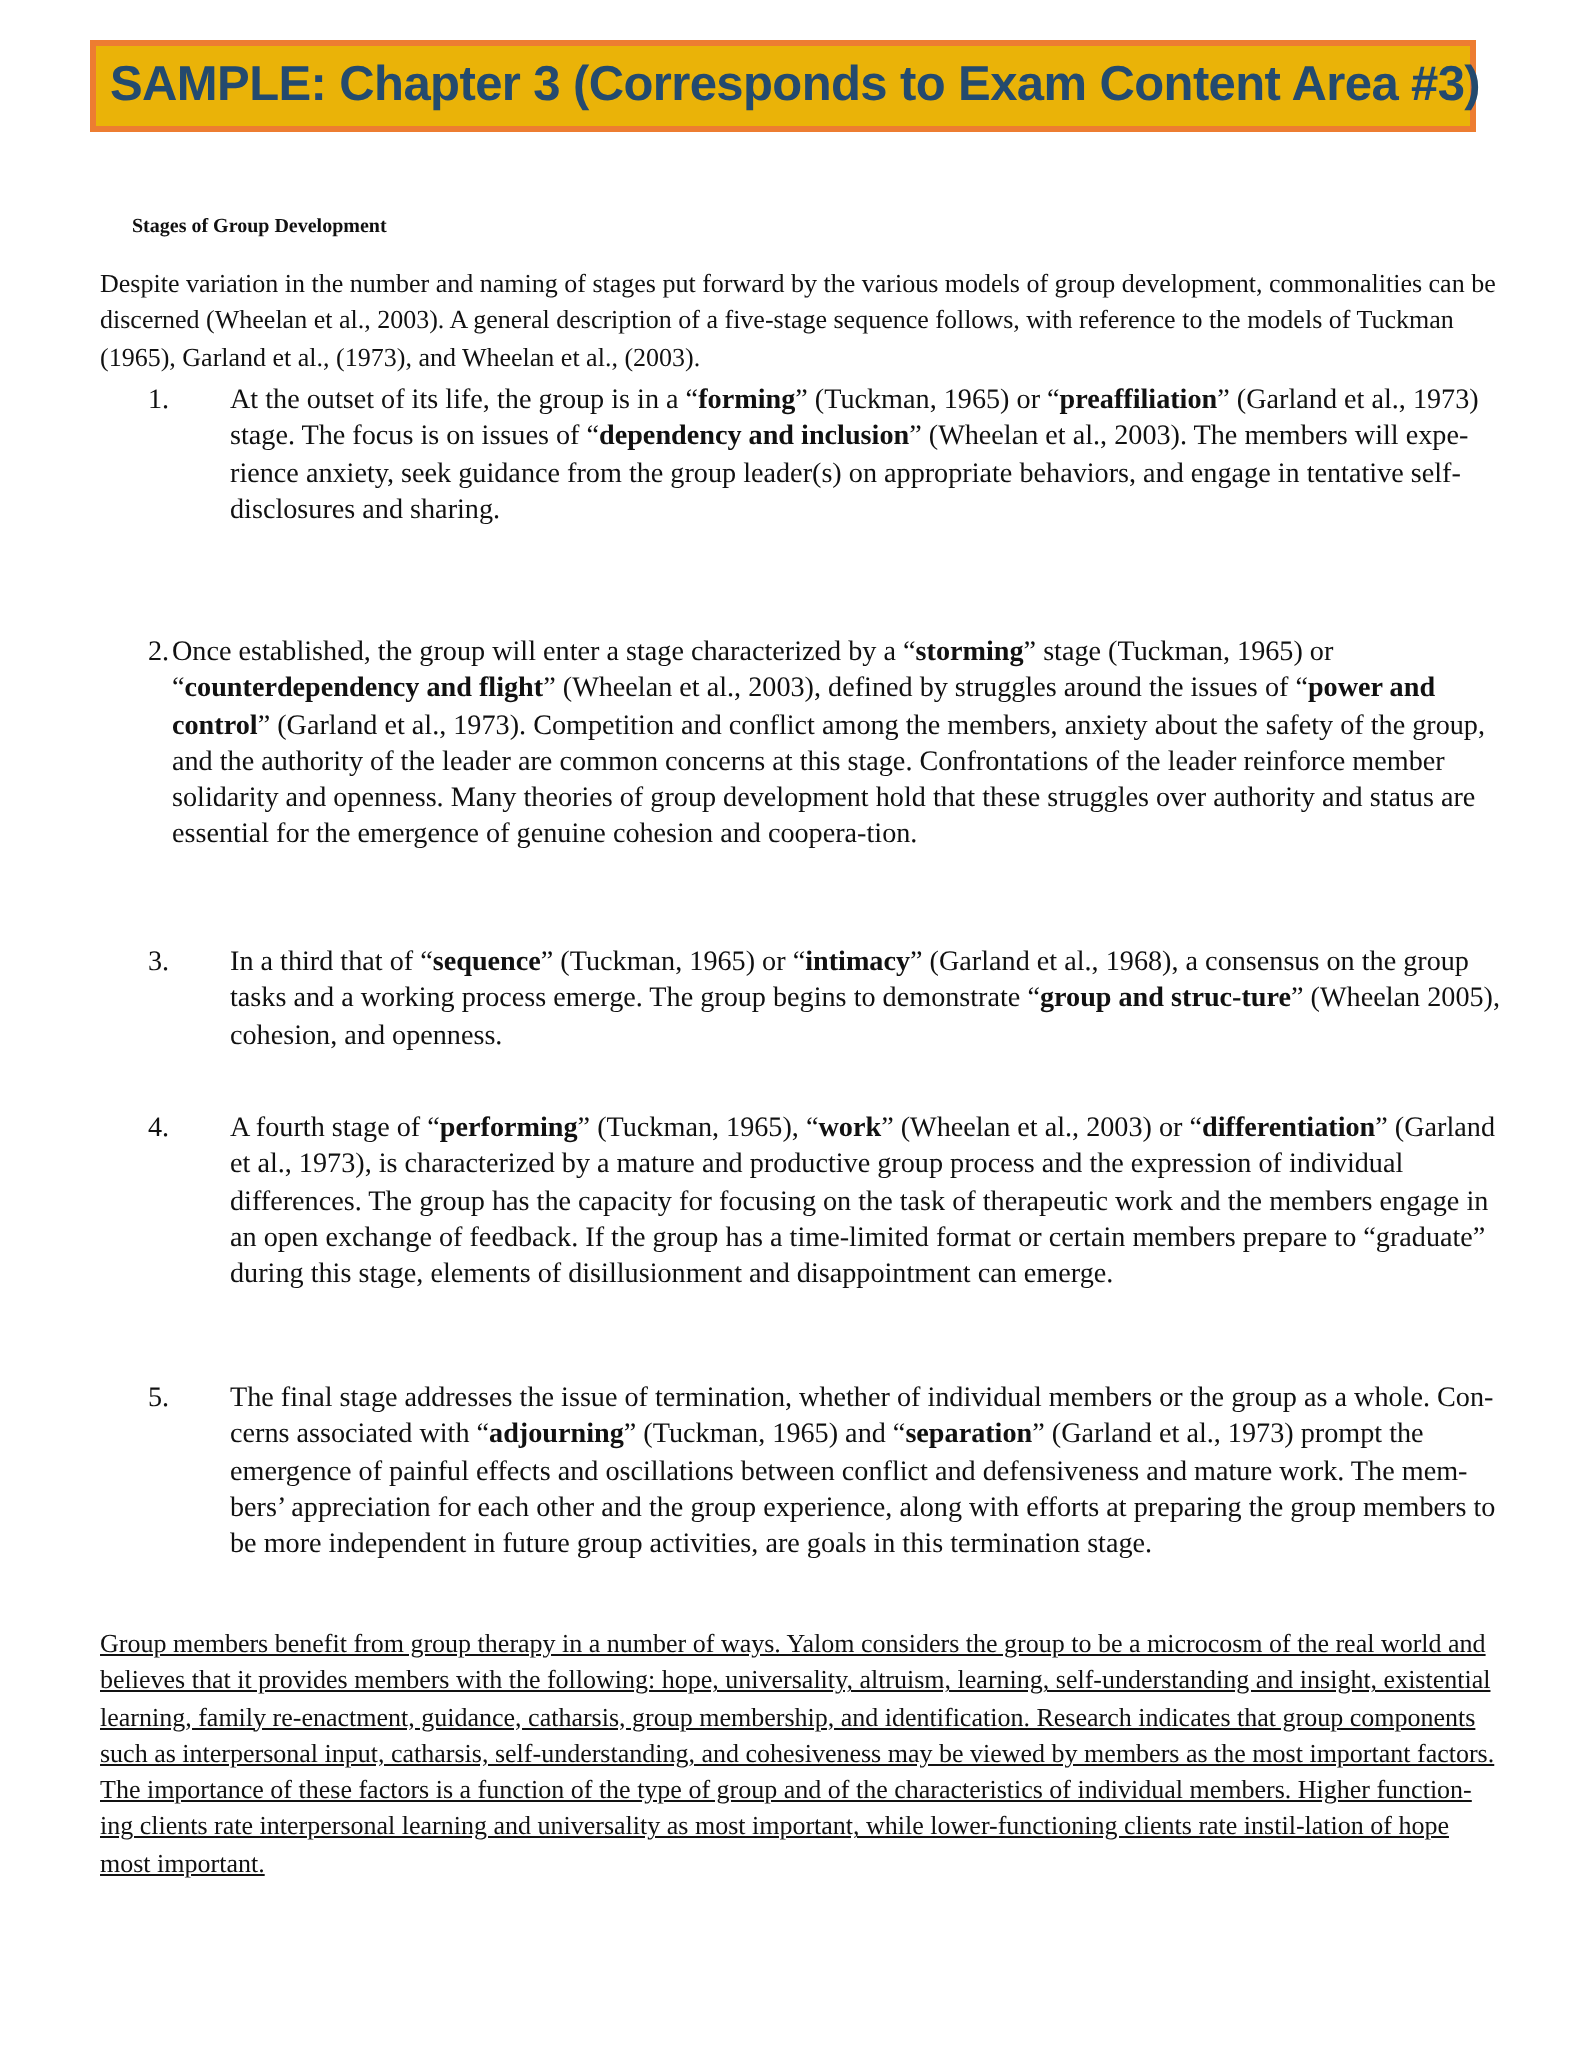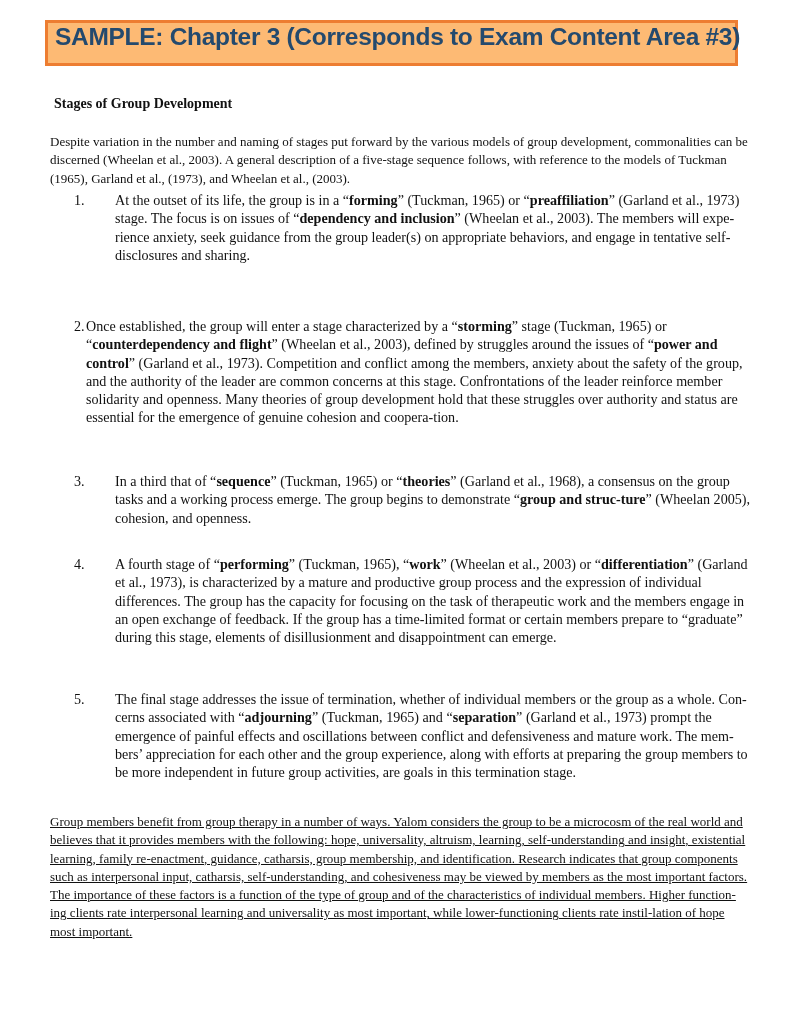--- a/index.html
+++ b/index.html
@@ -1,27 +1,27 @@
 <!DOCTYPE html>
 <html><head>
 <meta charset="utf-8">
 <style>
   html, body { margin: 0; padding: 0; background: #ffffff; }
   body { width: 791px; height: 1024px; position: relative; overflow: hidden; font-family: "Liberation Serif", serif; color: #111; }
   .banner {
     position: absolute; left: 45px; top: 20px; width: 693px; height: 46px;
-    background: #fdba74; border: 3px solid #ed7d31; box-sizing: border-box;
-    display: flex; align-items: flex-start; padding-left: 7px;
+    background: #eab308; border: 3px solid #ed7d31; box-sizing: border-box;
+    display: flex; align-items: center; padding-left: 7px;
   }
   .banner-text {
     font-family: "Liberation Sans", sans-serif; font-weight: bold; font-size: 24.5px;
     color: #244a6e; letter-spacing: -0.3px; white-space: nowrap;
   }
   .section-heading {
-    position: absolute; left: 50px; top: 92px; font-weight: bold; font-size: 14px; margin: 4px;
+    position: absolute; left: 50px; top: 92px; font-weight: bold; font-size: 10px; margin: 16px;
   }
   .para { position: absolute; left: 50px; width: 700px; font-size: 13px; line-height: 18.3px; margin: 0; }
   .intro { top: 133px; }
   .closing { top: 813px; text-decoration: underline; }
   ol.stages { position: absolute; left: 0; top: 0; margin: 0; padding: 0; list-style: none; }
   .stage { position: absolute; left: 74px; width: 680px; font-size: 14.1px; line-height: 18.3px; }
   .stage .num { position: absolute; left: 0; top: 0; }
   .stage .body { display: block; margin-left: 41px; }
   .stage b { font-weight: bold; }
   .s1 { top: 191px; }
@@ -46,21 +46,21 @@
   <li class="stage s1">
     <span class="num">1.</span>
     <span class="body"><span>At the outset of its life, the group is in a “</span><b>forming</b><span>” (Tuckman, 1965) or “</span><b>preaffiliation</b><span>” (Garland et al., 1973) stage. The focus is on issues of “</span><b>dependency and inclusion</b><span>” (Wheelan et al., 2003).  The members will expe-rience anxiety, seek guidance from the group leader(s) on appropriate behaviors, and engage in tentative self-disclosures and sharing.</span></span>
   </li>
   <li class="stage s2">
     <span class="num">2.</span>
     <span class="body"><span>Once established, the group will enter a stage characterized by a “</span><b>storming</b><span>” stage (Tuckman, 1965) or “</span><b>counterdependency and flight</b><span>” (Wheelan et al., 2003), defined by struggles around the issues of “</span><b>power and control</b><span>” (Garland et al., 1973).  Competition and conflict among the members, anxiety about the safety of the group, and the authority of the leader are common concerns at this stage. Confrontations of the leader reinforce member solidarity and openness. Many theories of group development hold that these struggles over authority and status are essential for the emergence of genuine cohesion and coopera-tion.</span></span>
   </li>
   <li class="stage s3">
     <span class="num">3.</span>
-    <span class="body"><span>In a third that of “</span><b>sequence</b><span>” (Tuckman, 1965) or “</span><b>theories</b><span>” (Garland et al., 1968), a consensus on the group tasks and a working process emerge. The group begins to demonstrate “</span><b>group and struc-ture</b><span>” (Wheelan 2005), cohesion, and openness.</span></span>
+    <span class="body"><span>In a third that of “</span><b>sequence</b><span>” (Tuckman, 1965) or “</span><b>intimacy</b><span>” (Garland et al., 1968), a consensus on the group tasks and a working process emerge. The group begins to demonstrate “</span><b>group and struc-ture</b><span>” (Wheelan 2005), cohesion, and openness.</span></span>
   </li>
   <li class="stage s4">
     <span class="num">4.</span>
     <span class="body"><span>A fourth stage of “</span><b>performing</b><span>” (Tuckman, 1965), “</span><b>work</b><span>” (Wheelan et al., 2003) or “</span><b>differentiation</b><span>” (Garland et al., 1973), is characterized by a mature and productive group process and the expression of individual differences. The group has the capacity for focusing on the task of therapeutic work and the members engage in an open exchange of feedback.  If the group has a time-limited format or certain members prepare to “graduate” during this stage, elements of disillusionment and disappointment can emerge.</span></span>
   </li>
   <li class="stage s5">
     <span class="num">5.</span>
     <span class="body"><span>The final stage addresses the issue of termination, whether of individual members or the group as a whole. Con-cerns associated with “</span><b>adjourning</b><span>” (Tuckman, 1965) and “</span><b>separation</b><span>” (Garland et al., 1973) prompt the emergence of painful effects and oscillations between conflict and defensiveness and mature work. The mem-bers’ appreciation for each other and the group experience, along with efforts at preparing the group members to be more independent in future group activities, are goals in this termination stage.</span></span>
   </li>
 </ol>

